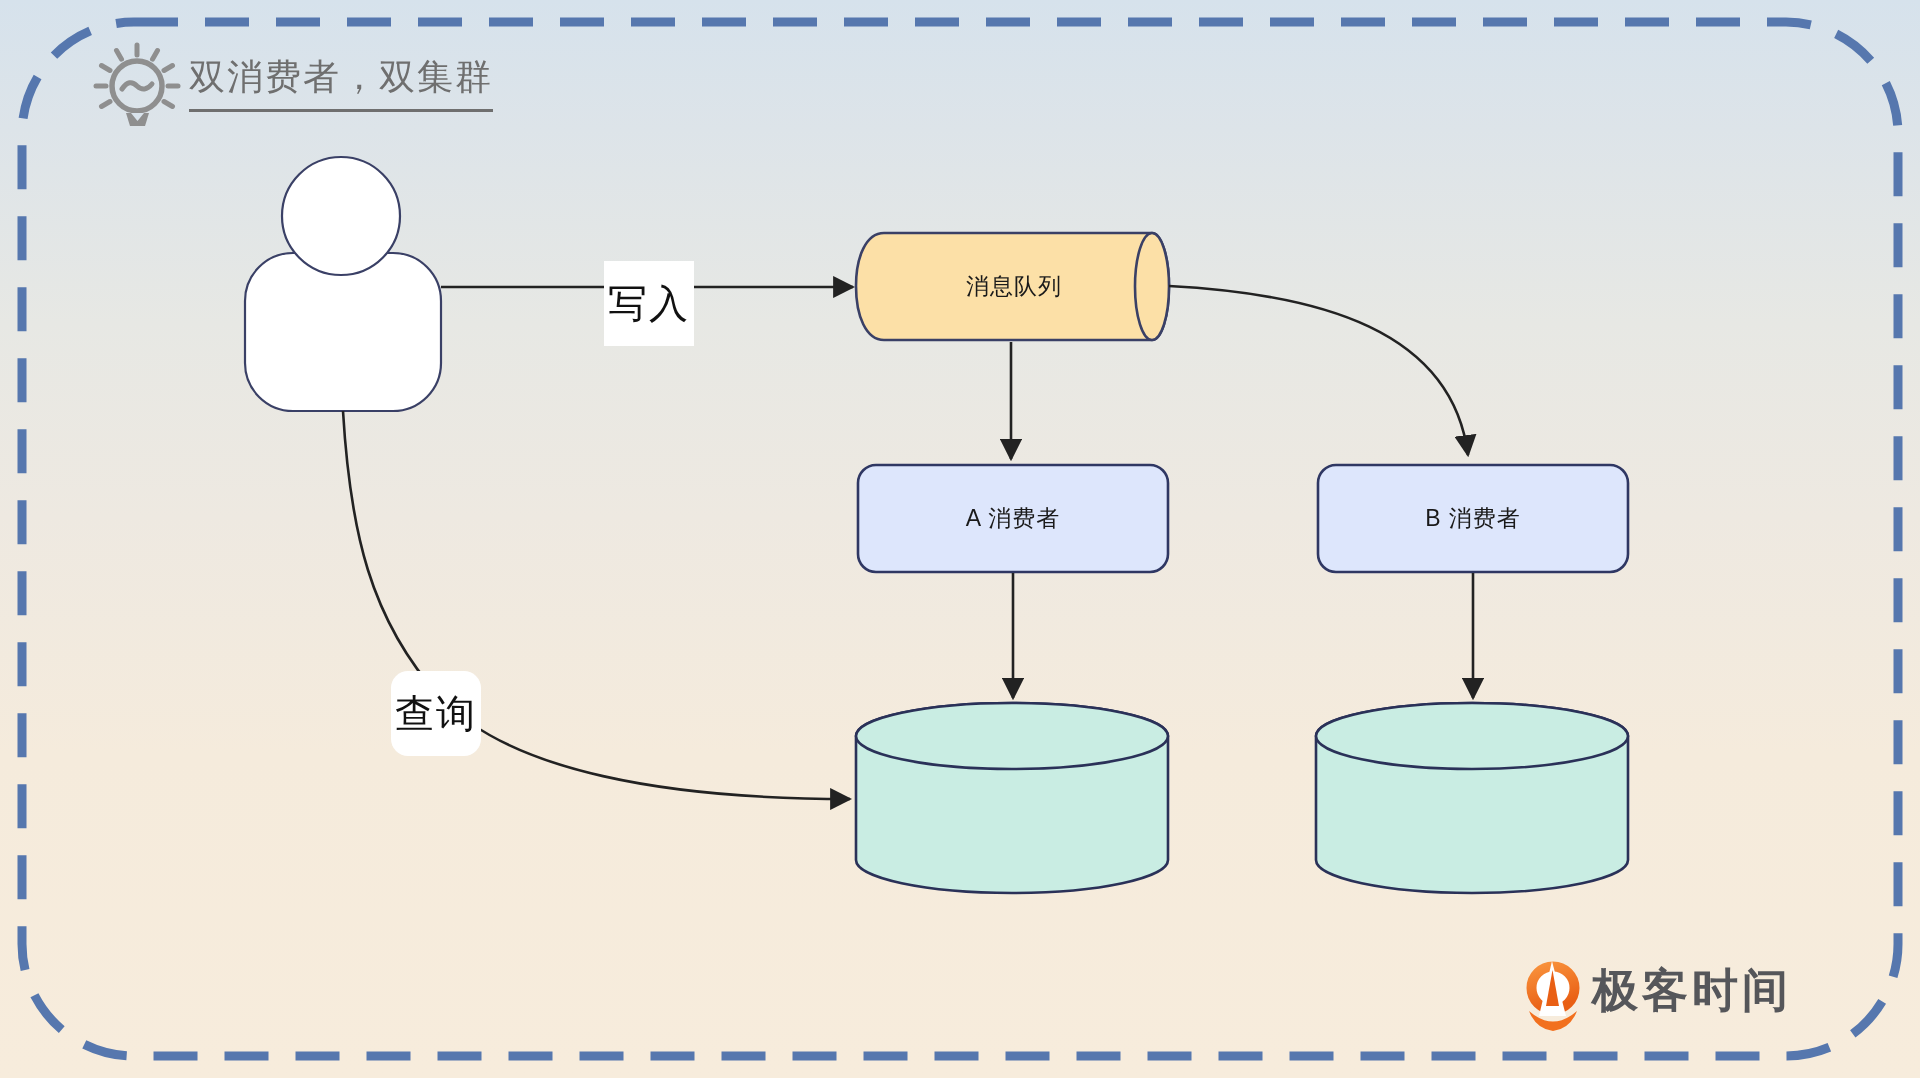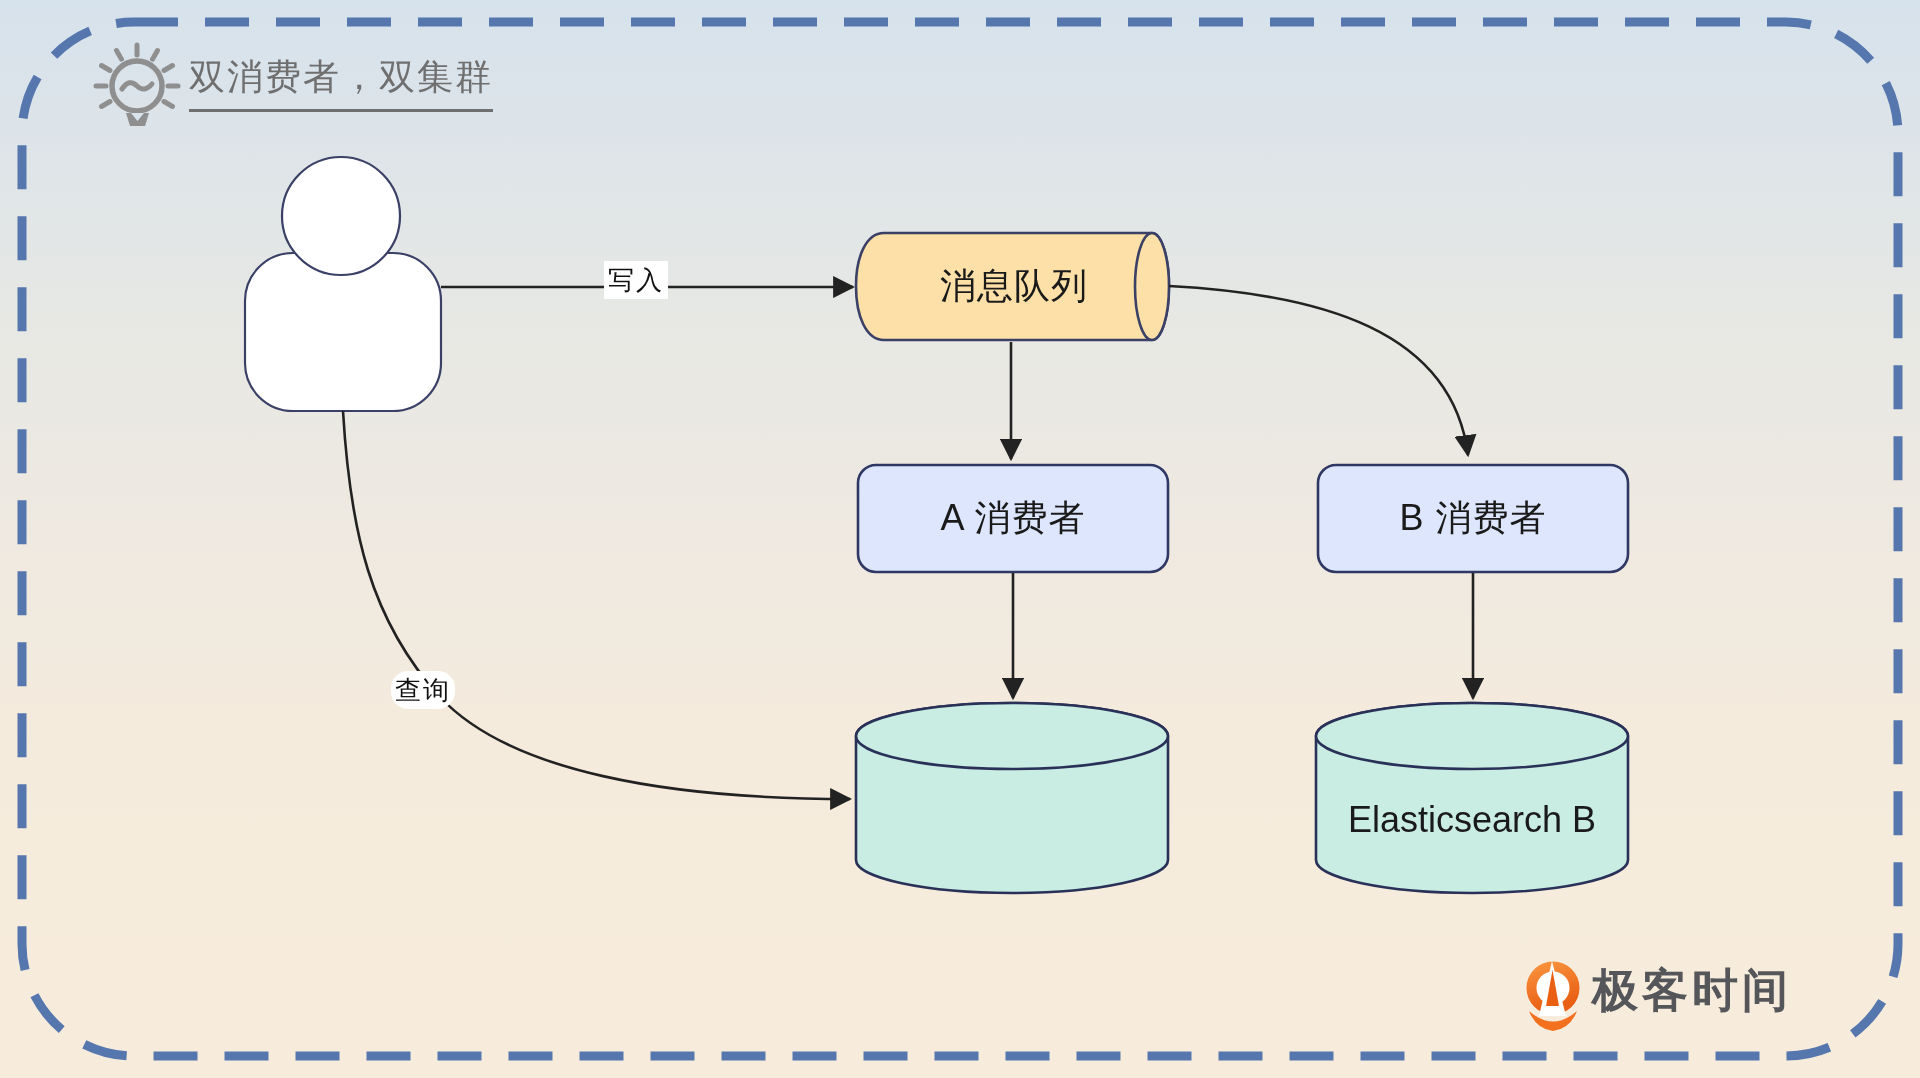--- a/index.html
+++ b/index.html
@@ -3,23 +3,23 @@
 <meta charset="utf-8">
 <style>
   html,body{margin:0;padding:0;}
   body{font-family:"Liberation Sans","DejaVu Sans",sans-serif;}
   .stage{
     position:relative;width:1920px;height:1078px;overflow:hidden;
     background:linear-gradient(180deg,#d6e2ec 0%,#dde4e9 12%,#e7e8e4 30%,#eee9e1 48%,#f5ebdc 70%,#f7ecdc 100%);
   }
   .stage svg.layer{position:absolute;left:0;top:0;}
   .lbl{position:absolute;color:#1a1a1a;display:flex;align-items:center;justify-content:center;
-       font-size:36px;letter-spacing:1px;}
-  .edge-lbl{position:absolute;background:#ffffff;color:#111;font-size:26px;line-height:1;
-            padding:6px 4px;letter-spacing:2px;}
+       font-size:23px;letter-spacing:1px;}
+  .edge-lbl{position:absolute;background:#ffffff;color:#111;font-size:39px;line-height:1;
+            padding:23px 4px;letter-spacing:2px;}
   .title{position:absolute;left:189px;top:53px;font-size:36px;color:#6f6f6f;
          letter-spacing:2px;border-bottom:3px solid #6f6f6f;padding-bottom:7px;}
   .logo-text{position:absolute;left:1592px;top:960px;font-size:46px;font-weight:700;
              color:#55565a;letter-spacing:4px;text-align:center;}
 </style>
 </head>
 <body>
 
 <div class="stage">
 
@@ -98,20 +98,19 @@
 
   <div class="title">双消费者，双集群</div>
 
   <div class="lbl" style="left:856px;top:232px;width:316px;height:108px;">消息队列</div>
 
   <div class="lbl" style="left:858px;top:465px;width:310px;height:107px;">A 消费者</div>
 
   <div class="lbl" style="left:1318px;top:465px;width:310px;height:107px;">B 消费者</div>
 
 
-  <div class="lbl" style="left:1316px;top:790px;width:312px;height:60px;letter-spacing:0;">Elasticsearch B</div>
 
   <div class="edge-lbl" style="left:604px;top:261px;">写入</div>
 
   <div class="edge-lbl" style="left:391px;top:671px;border-radius:17px;">查询</div>
 
   <div class="logo-text">极客时间</div>
 </div>
 
 </body></html>

